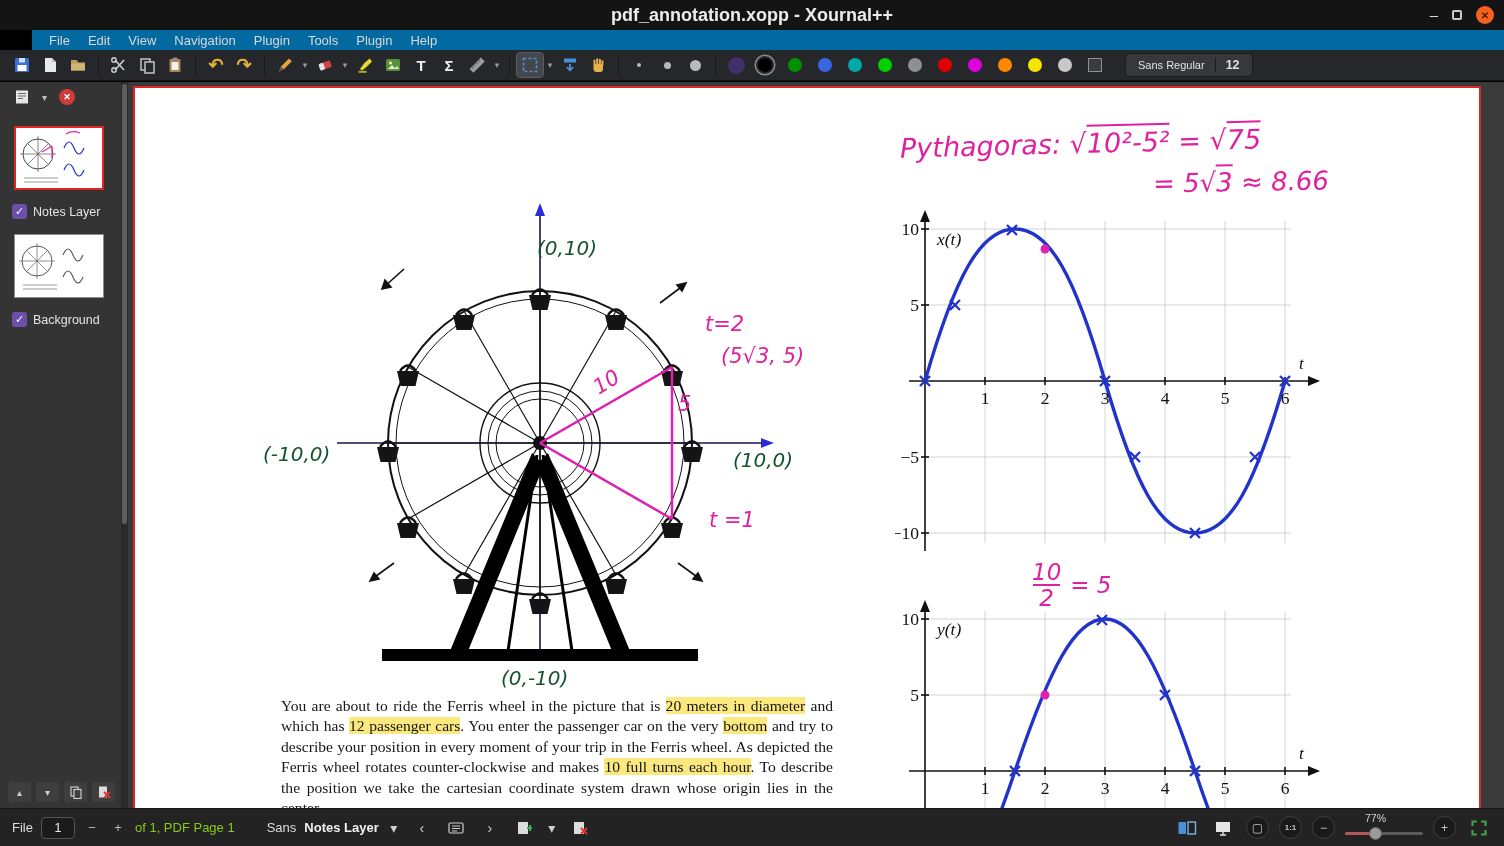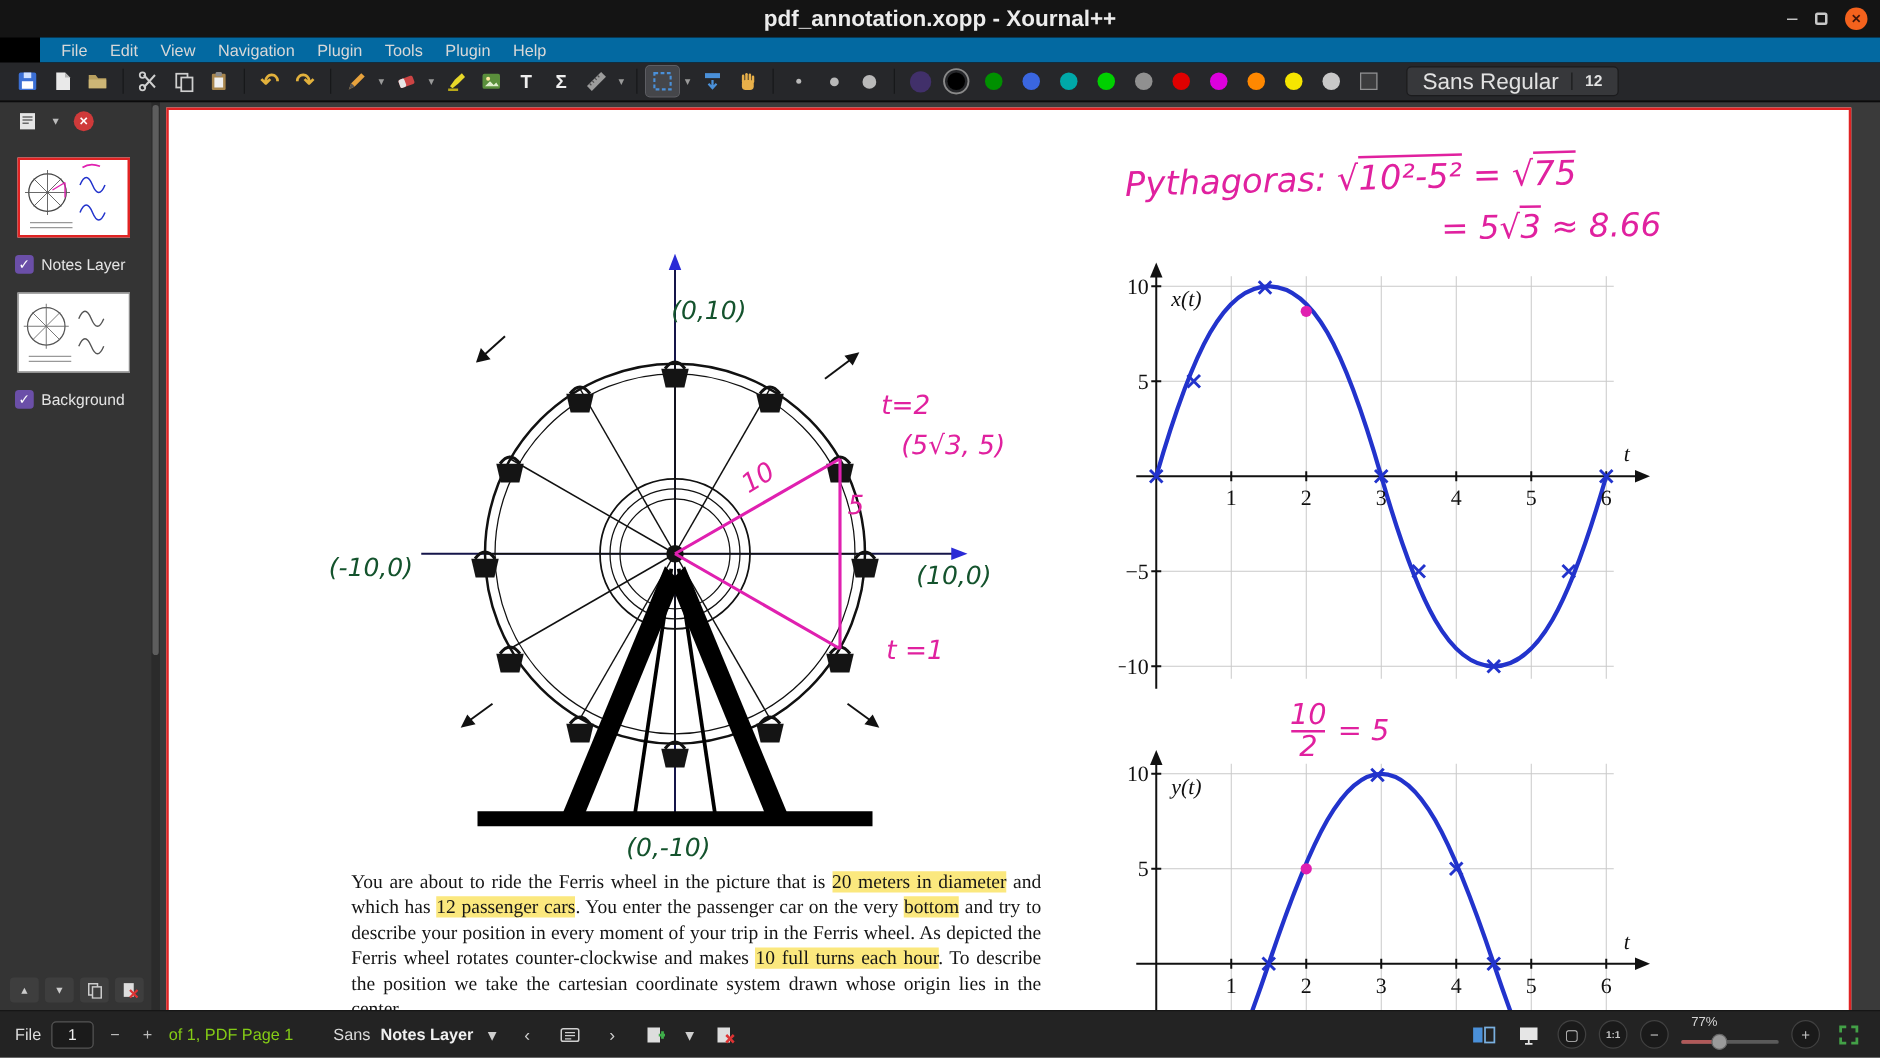--- a/index.html
+++ b/index.html
@@ -31,21 +31,21 @@
   .chev{color:#9a9a9a;font-size:9px;width:10px;text-align:center;flex:0 0 auto;}
   .glyph{font-size:16px;color:#d9d9d9;}
   .glyph.gold{color:#e2b13c;font-size:18px;font-weight:bold;}
   .glyph.white{color:#eee;font-weight:bold;font-size:15px;}
   .dot{border-radius:50%;background:#b9b9b9;}
   .cdot{width:14px;height:14px;border-radius:50%;flex:0 0 auto;margin:0 7px;}
   .cdot.sel{box-shadow:0 0 0 2px #26272a, 0 0 0 3.5px #8a8a8a;}
   .csquare{width:14px;height:14px;background:#3c3c3e;border:1.5px solid #909092;margin:0 7px;flex:0 0 auto;}
   .fontbox{display:flex;align-items:center;background:#37383b;border:1px solid #1b1b1d;
     border-radius:4px;height:24px;margin-left:14px;padding:0 2px;flex:0 0 auto;}
-  .fontbox .fname{font-size:18px;color:#e2e2e2;padding:0 10px;text-align:center;}
+  .fontbox .fname{font-size:11px;color:#e2e2e2;padding:0 10px;text-align:center;}
   .fontbox .fsize{font-size:12.5px;font-weight:bold;color:#e2e2e2;border-left:1px solid #1b1b1d;padding:0 10px;}
   
   .content{position:absolute;top:82px;bottom:38px;left:0;right:0;background:#3a3a3a;display:flex;}
   .sidebar{width:121px;background:#343434;position:relative;flex:0 0 auto;}
   .sb-header{display:flex;align-items:center;gap:12px;padding:7px 0 0 14px;}
   .sb-close{width:16px;height:16px;border-radius:50%;background:#cf3a3a;color:#fff;font-size:9px;
     font-weight:bold;display:flex;align-items:center;justify-content:center;}
   .sb-chev{color:#bbb;font-size:10px;}
   .thumb{position:absolute;left:14px;width:90px;height:64px;background:#fff;}
   .thumb.t1{top:44px;border:2px solid #e02323;}
@@ -88,21 +88,21 @@
   .sb-mini{width:18px;height:22px;color:#bbb;display:flex;align-items:center;justify-content:center;font-size:13px;}
   .sb-dim{color:#84cc16;}
   .sb-layer{font-weight:bold;color:#f0f0f0;}
   .sb-btn{width:26px;height:24px;display:flex;align-items:center;justify-content:center;
     color:#cfcfcf;font-size:14px;border-radius:3px;}
   .sb-right{margin-left:auto;display:flex;align-items:center;gap:10px;}
   .zbtn{width:23px;height:23px;border-radius:50%;background:#1a1a1a;border:1px solid #404040;
     color:#c3c3c3;display:flex;align-items:center;justify-content:center;font-size:12px;}
   .zbtn .tiny{font-size:8px;font-weight:bold;}
   .slider-wrap{position:relative;width:78px;height:34px;}
-  .slider-label{position:absolute;top:1px;left:8px;font-size:10.5px;color:#d5d5d5;}
+  .slider-label{position:absolute;top:1px;left:20px;font-size:10.5px;color:#d5d5d5;}
   .slider-track{position:absolute;top:21px;left:0;width:78px;height:3px;background:#5a5a5a;border-radius:2px;}
   .slider-fill{position:absolute;top:21px;left:0;width:30px;height:3px;background:#b05959;border-radius:2px;}
   .slider-handle{position:absolute;top:16px;left:24px;width:13px;height:13px;border-radius:50%;
     background:#9a9a9a;border:1px solid #666;}
 </style>
 </head>
 <body>
 
 <div class="titlebar">
   <div class="title">pdf_annotation.xopp - Xournal++</div>

